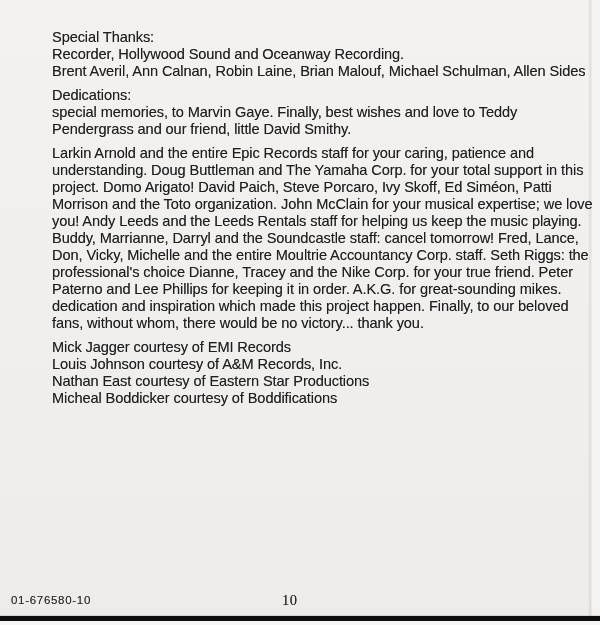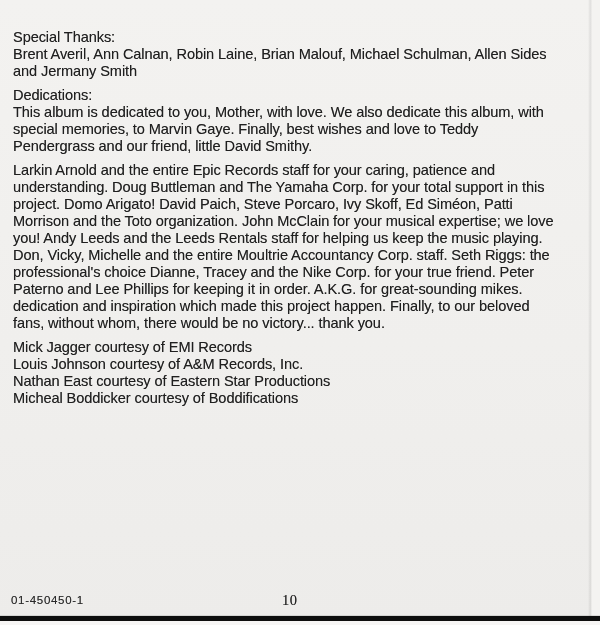--- a/index.html
+++ b/index.html
@@ -42,20 +42,21 @@
     margin: 0 0 7px 0;
   }
   .line {
     height: 17px;
     line-height: 17px;
     font-size: 14.6px;
     letter-spacing: -0.1px;
     white-space: nowrap;
     color: #1f1f1f;
     text-shadow: 0 0 0.5px rgba(40,40,40,0.55);
+    margin-left: 39px;
   }
   .catalog-number {
     position: absolute;
     left: 11px;
     top: 594px;
     font-size: 11.5px;
     letter-spacing: 0.7px;
     color: #2a2a2a;
     text-shadow: 0 0 0.4px rgba(40,40,40,0.5);
   }
@@ -90,48 +91,48 @@
 </head>
 <body>
 
 <div class="page">
   <div class="right-paper-edge"></div>
   <div class="right-shadow"></div>
 
   <div class="text-block">
       <div class="paragraph">
         <div class="line">Special Thanks:</div>
+        <div class="line">Recorder, Hollywood Sound and Oceanway Recording.</div>
         <div class="line">Brent Averil, Ann Calnan, Robin Laine, Brian Malouf, Michael Schulman, Allen Sides</div>
-        <div class="line">and Jermany Smith</div>
       </div>
       <div class="paragraph">
         <div class="line">Dedications:</div>
-        <div class="line">This album is dedicated to you, Mother, with love. We also dedicate this album, with</div>
         <div class="line">special memories, to Marvin Gaye. Finally, best wishes and love to Teddy</div>
         <div class="line">Pendergrass and our friend, little David Smithy.</div>
       </div>
       <div class="paragraph">
         <div class="line">Larkin Arnold and the entire Epic Records staff for your caring, patience and</div>
         <div class="line">understanding. Doug Buttleman and The Yamaha Corp. for your total support in this</div>
         <div class="line">project. Domo Arigato! David Paich, Steve Porcaro, Ivy Skoff, Ed Siméon, Patti</div>
         <div class="line">Morrison and the Toto organization. John McClain for your musical expertise; we love</div>
         <div class="line">you! Andy Leeds and the Leeds Rentals staff for helping us keep the music playing.</div>
+        <div class="line">Buddy, Marrianne, Darryl and the Soundcastle staff: cancel tomorrow! Fred, Lance,</div>
         <div class="line">Don, Vicky, Michelle and the entire Moultrie Accountancy Corp. staff. Seth Riggs: the</div>
         <div class="line">professional's choice Dianne, Tracey and the Nike Corp. for your true friend. Peter</div>
         <div class="line">Paterno and Lee Phillips for keeping it in order. A.K.G. for great-sounding mikes.</div>
         <div class="line">dedication and inspiration which made this project happen. Finally, to our beloved</div>
         <div class="line">fans, without whom, there would be no victory... thank you.</div>
       </div>
       <div class="paragraph">
         <div class="line">Mick Jagger courtesy of EMI Records</div>
         <div class="line">Louis Johnson courtesy of A&amp;M Records, Inc.</div>
         <div class="line">Nathan East courtesy of Eastern Star Productions</div>
         <div class="line">Micheal Boddicker courtesy of Boddifications</div>
       </div>
     </div>
 
-  <div class="catalog-number">01-450450-1</div>
+  <div class="catalog-number">01-676580-10</div>
 
   <div class="page-number">10</div>
 
   <div class="bottom-edge-bar"></div>
   <div class="below-edge"></div>
 </div>
 
 </body></html>

